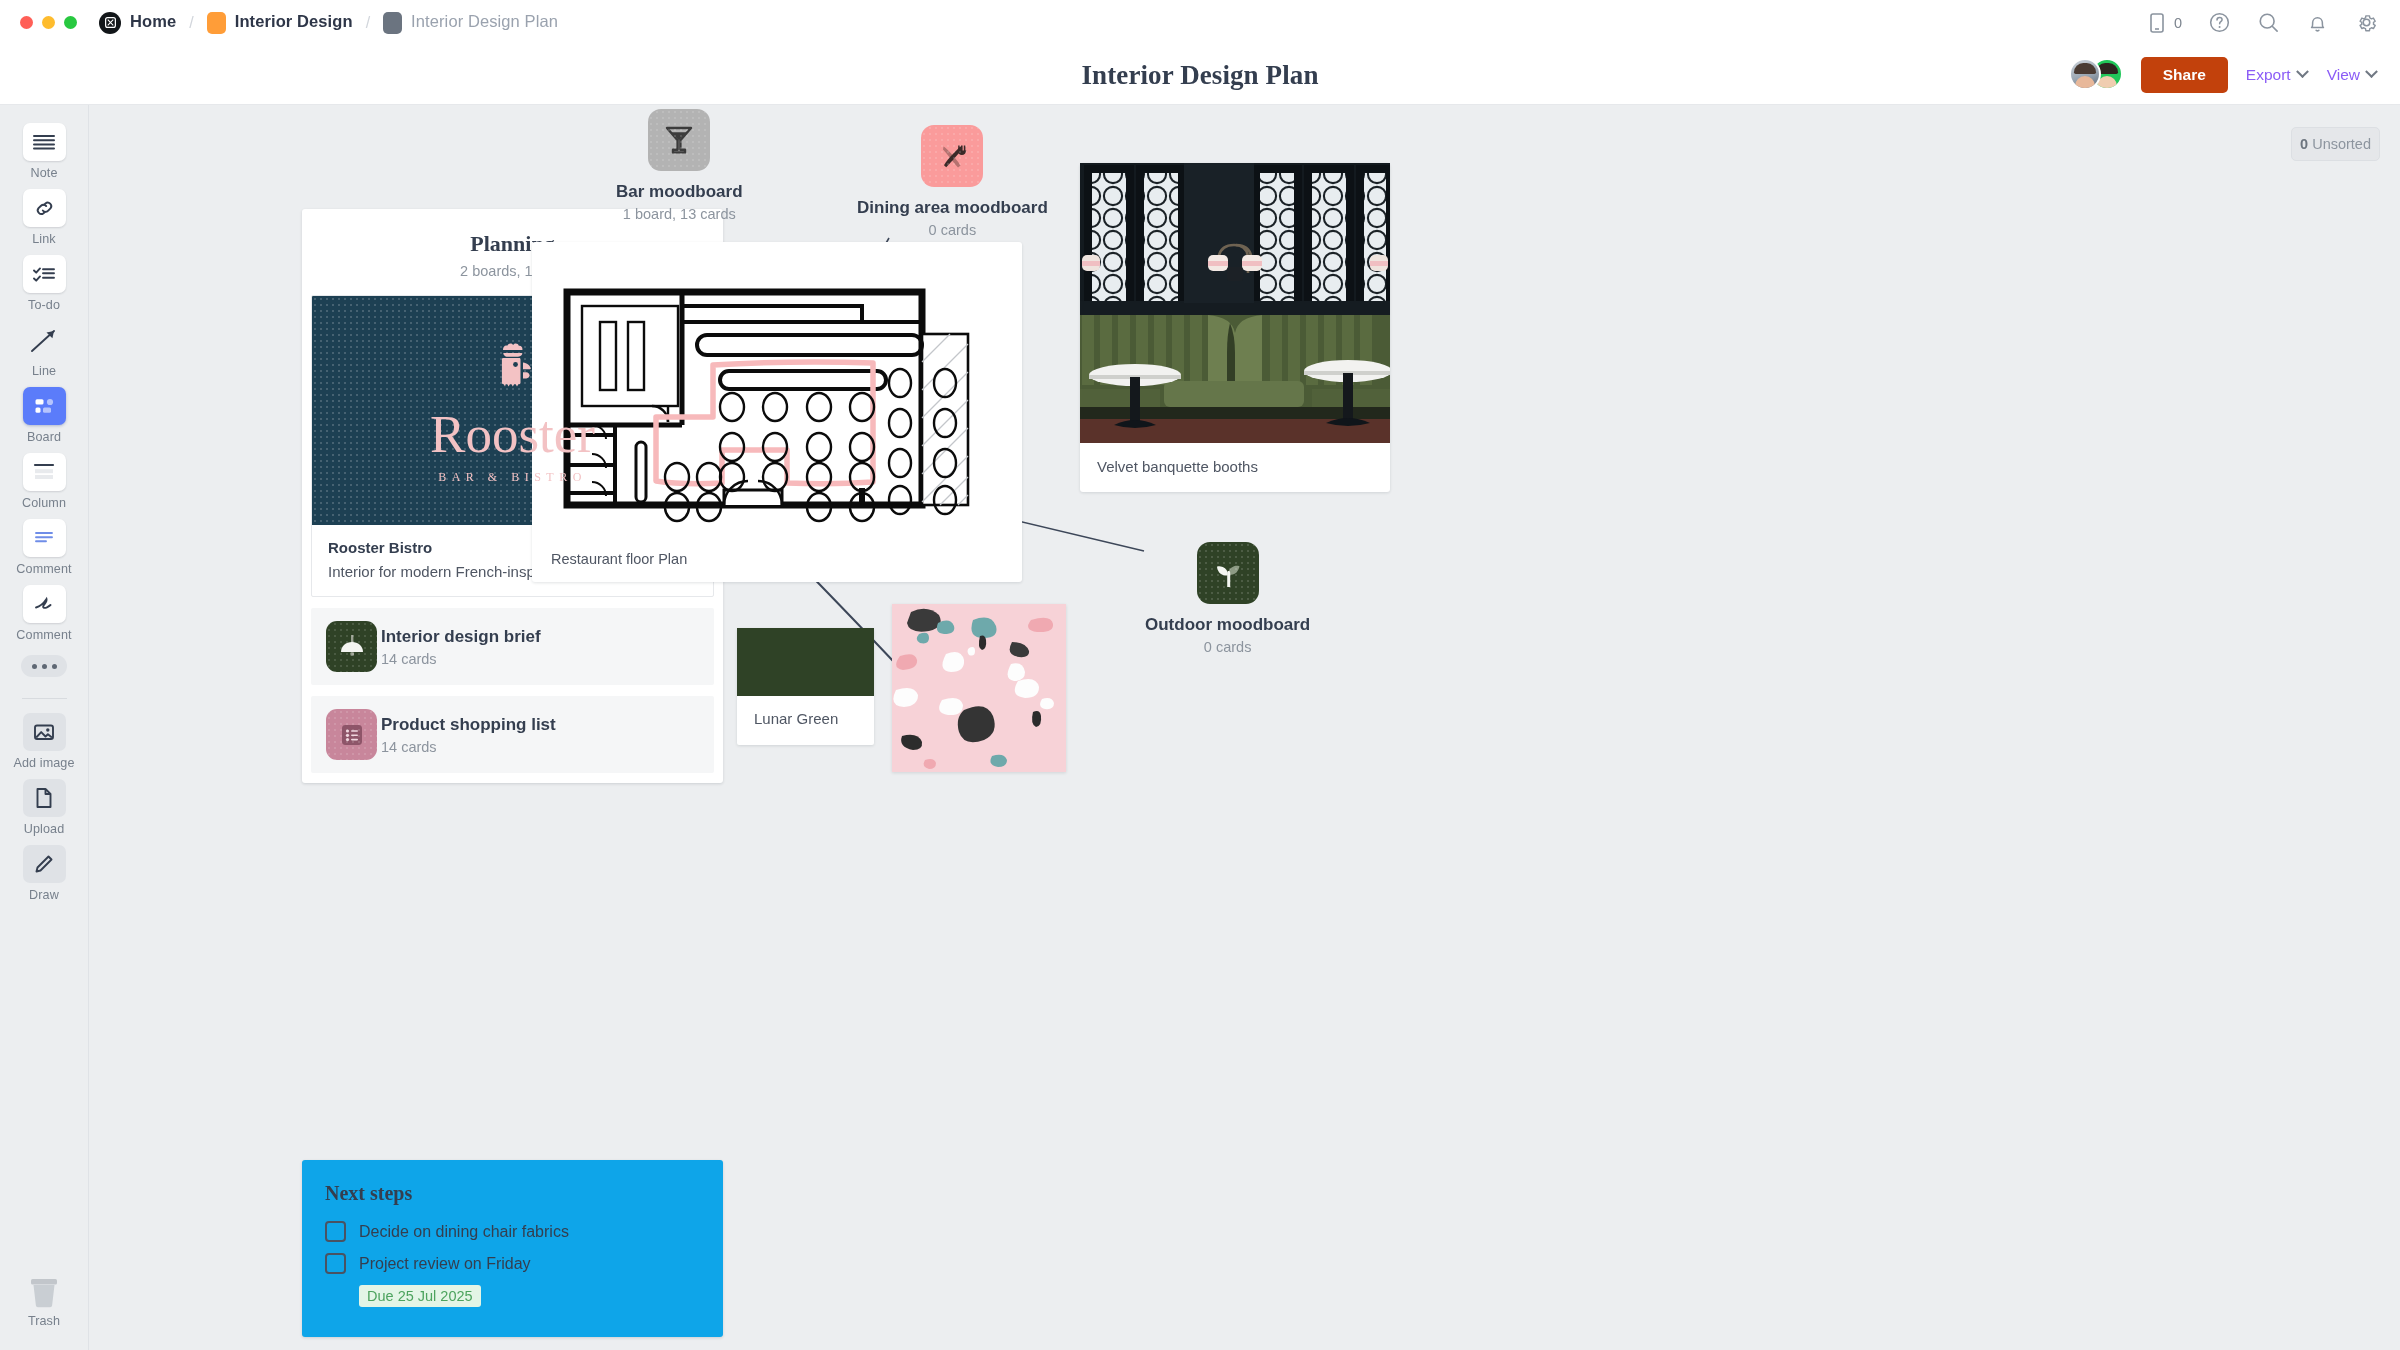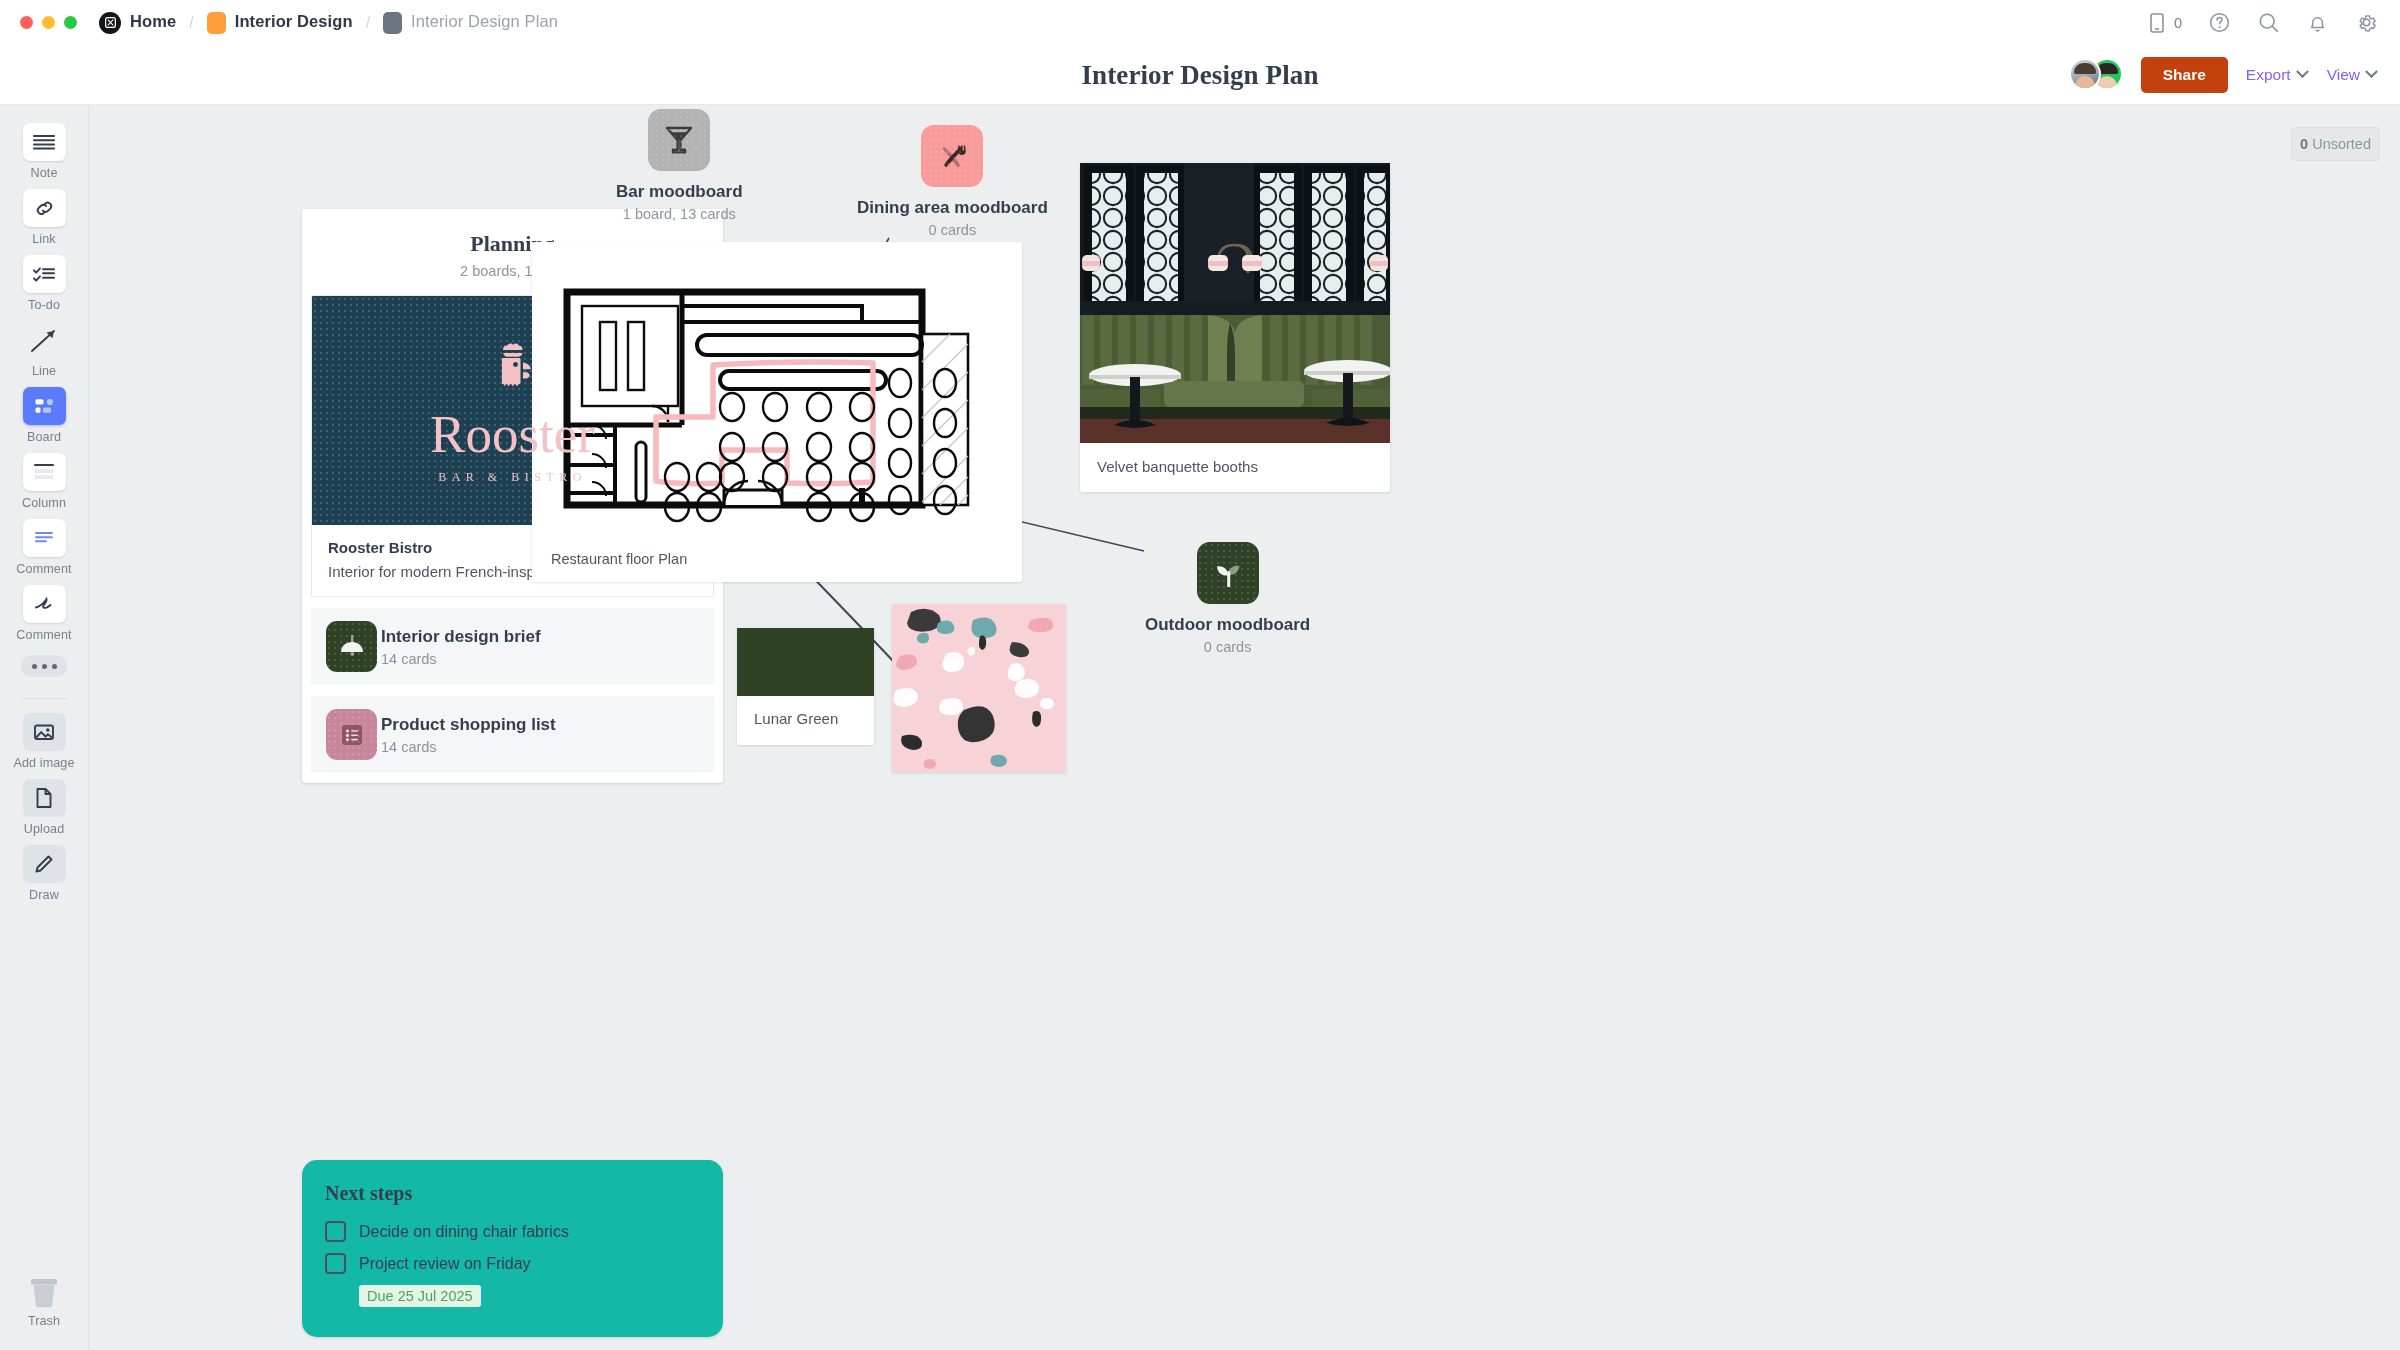--- a/index.html
+++ b/index.html
@@ -146,21 +146,21 @@
     display:flex; align-items:center; gap:4px; padding:13px 15px; cursor:pointer;
   }
   .sb-ic { width:51px;height:51px;border-radius:11px; flex:none; display:flex;align-items:center;justify-content:center; position:relative;}
   .sb-ic::after{content:'';position:absolute;inset:0;border-radius:11px;opacity:.13;
     background-image:radial-gradient(#ffffff 1px, transparent 1px); background-size:6px 6px;}
   .sb-t { font-size:17px; font-weight:700; color:#343e4f; }
   .sb-c { font-size:14.5px; color:#8c949e; margin-top:4px; }
 
   .nextsteps {
     position:absolute; left:213px; top:1055px; width:421px;
-    background:#14b8a6; border-radius:15px; box-shadow:0 1px 3px rgba(20,30,45,.14);
+    background:#0ea5e9; border-radius:3px; box-shadow:0 1px 3px rgba(20,30,45,.14);
     padding:22px 23px 30px;
   }
   .ns-title { font-family:"Liberation Serif", serif; font-size:20px; font-weight:700; color:#343e4f; margin-bottom:16px;}
   .ns-row { display:flex; align-items:center; gap:13px; margin-bottom:11px; }
   .ns-box { width:21px;height:21px;border:2px solid #4a5262; border-radius:4px; flex:none; cursor:pointer;}
   .ns-lbl { font-size:16px; color:#343e4f; }
   .ns-due { display:inline-block; margin-left:34px; background:#e3f5e6; color:#4da35e;
             font-size:14.5px; padding:3px 8px; border-radius:3px; }
 
   

